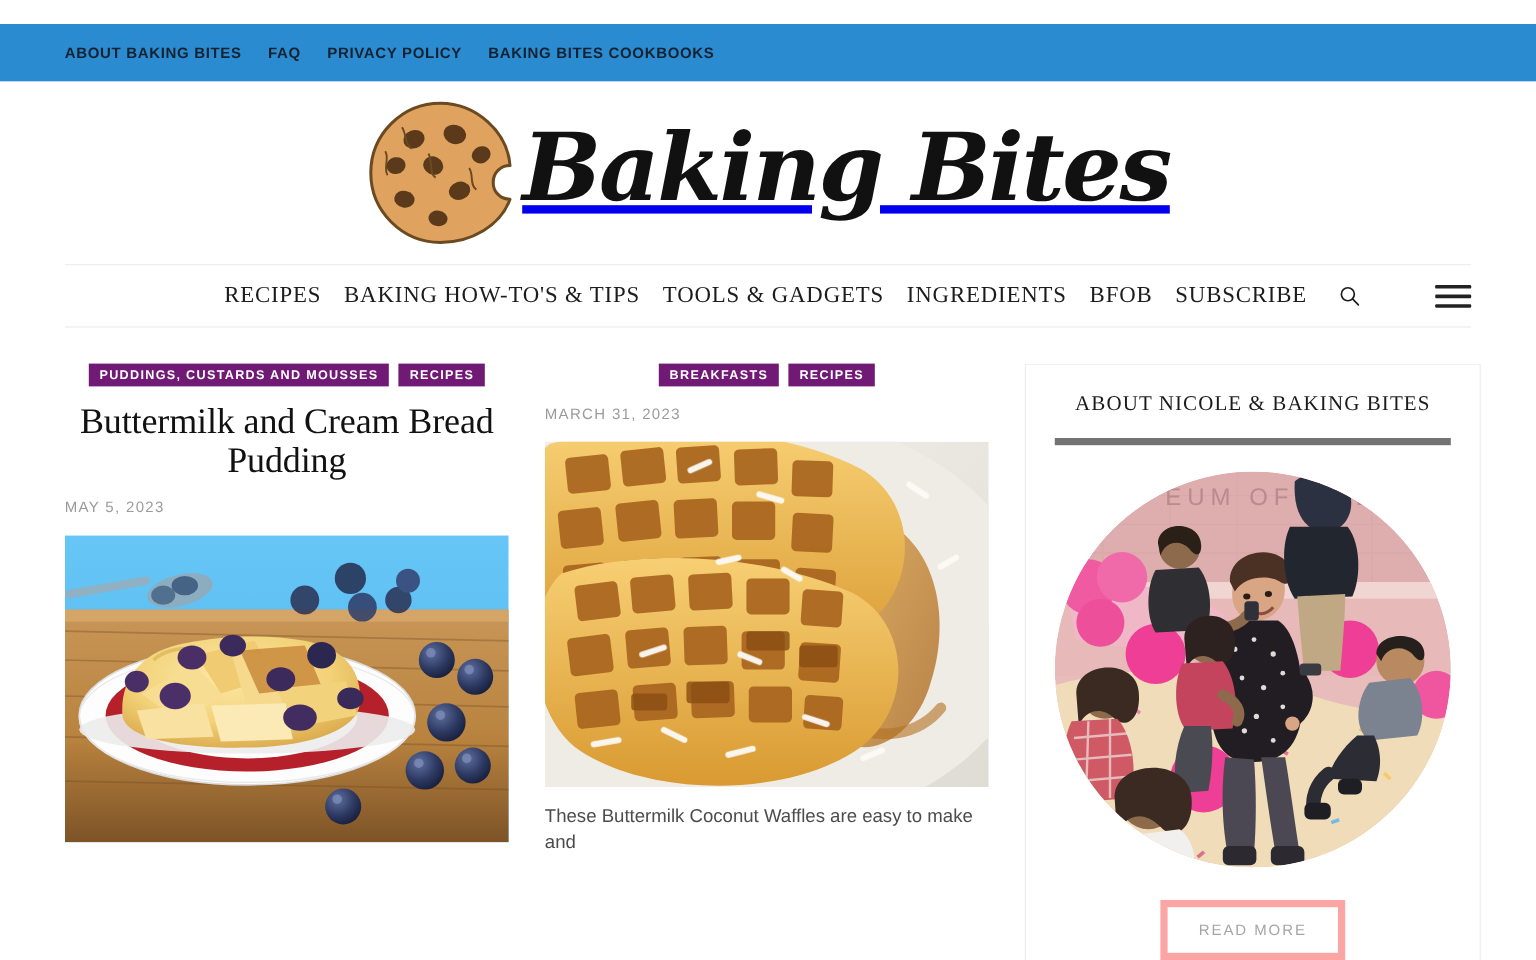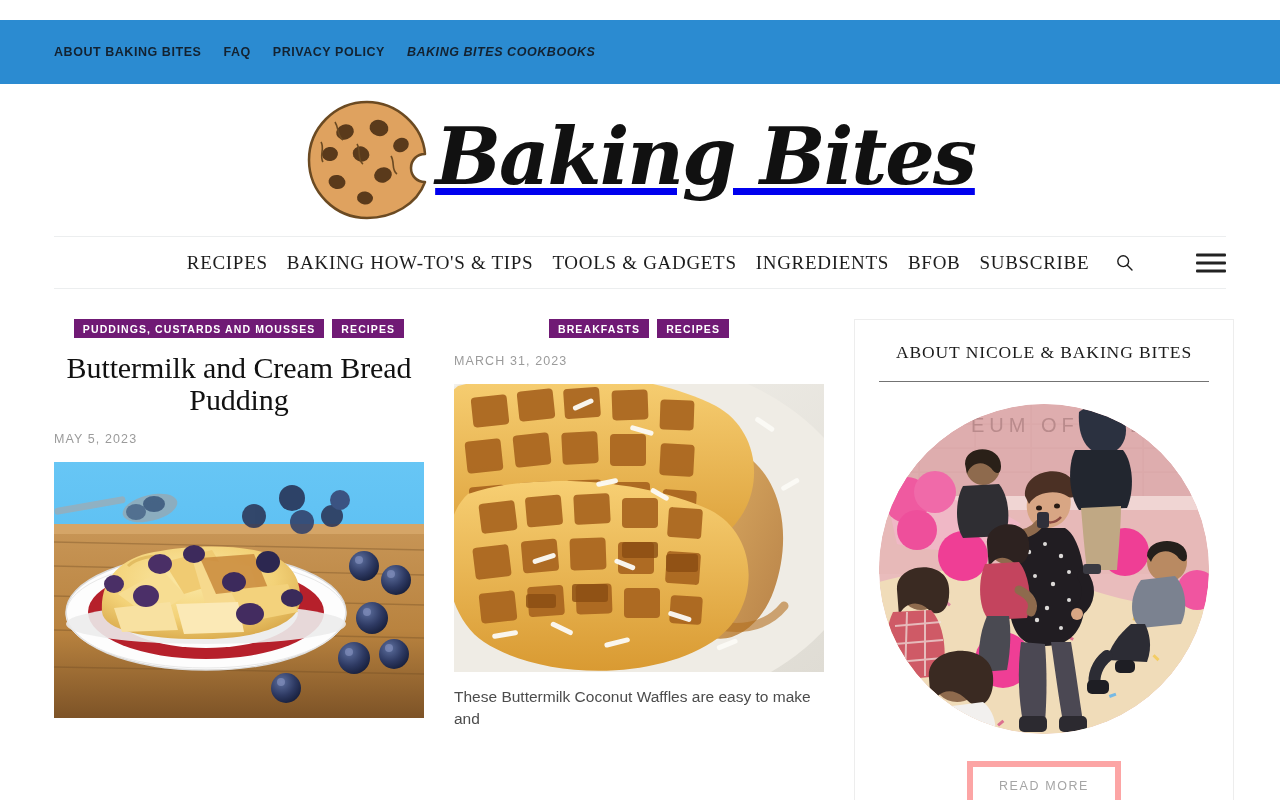--- a/index.html
+++ b/index.html
@@ -6,37 +6,37 @@
   html, body {
     width: 1280px; height: 800px;
     background: #ffffff;
     font-family: "Liberation Sans", sans-serif;
     overflow: hidden;
   }
 
   
   .topbar-spacer { height: 20px; background: #ffffff; }
   .topbar {
-    height: 64px;
+    height: 48px;
     background: #2b8bd1;
     display: flex;
     align-items: center;
     padding-left: 54px;
   }
   .topbar-link {
     color: #132231;
     font-size: 12.5px;
     font-weight: 700;
     letter-spacing: 0.55px;
     text-transform: uppercase;
     margin-right: 22px;
     white-space: nowrap;
     cursor: pointer;
   }
-  .topbar-link:last-child { margin-right: 12px; font-style: italic; }
+  .topbar-link:last-child { margin-right: 12px; }
 
   
   .logo-wrap {
     height: 152px;
     display: flex;
     align-items: center;
     justify-content: center;
     background: #fff;
   }
   .logo { display: flex; align-items: center; gap: 6px; }
@@ -157,21 +157,21 @@
     min-height: 480px;
   }
   .sidebar-title {
     font-family: "Liberation Serif", serif;
     font-size: 17.5px;
     letter-spacing: 0.9px;
     text-transform: uppercase;
     text-align: center;
     color: #1b1b1b;
     padding-bottom: 18px;
-    border-bottom: 1px solid #737373;
+    border-bottom: 6px solid #737373;
   }
   .avatar-wrap {
     margin: 22px auto 0 auto;
     width: 330px; height: 330px;
     border-radius: 50%;
     overflow: hidden;
   }
   .read-more-wrap { display: flex; justify-content: center; margin-top: 27px; }
   .read-more {
     border: 6px solid #fca5a5;

